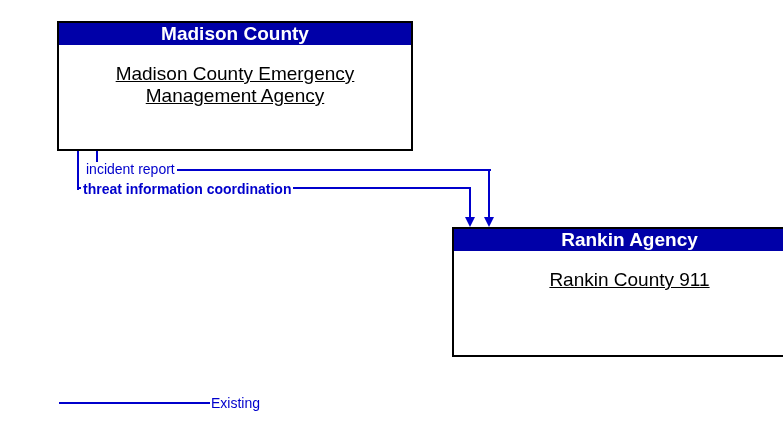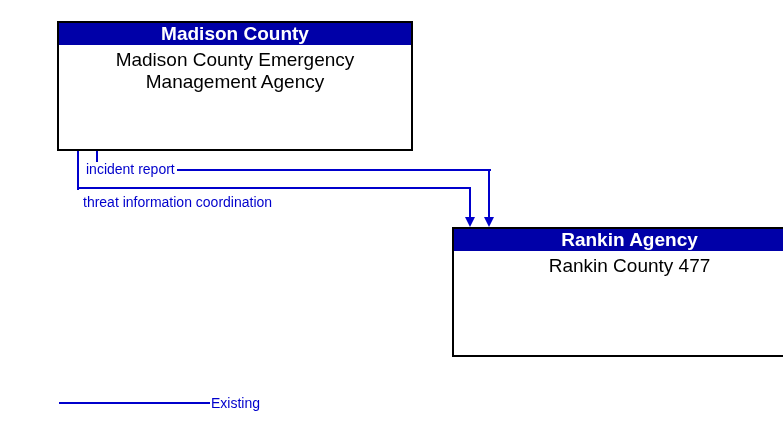--- a/index.html
+++ b/index.html
@@ -30,21 +30,22 @@
     font-weight: bold;
     text-align: center;
     white-space: nowrap;
     overflow: hidden;
   }
   .entity-body {
     color: var(--body-text, #000000);
     font-size: 19px;
     line-height: 22px;
     text-align: center;
-    padding-top: 4px;
+    padding-top: 18px;
+    text-decoration: underline;
   }
   .entity-body .inner {
     max-width: 285px;
     margin: 0 auto;
   }
   .flow-line {
     position: absolute;
     background: var(--flow, #0000cc);
   }
   .flow-label {
@@ -70,41 +71,41 @@
   #flow1-stub  { left: 56px;  top: 151px; width: 2px;   height: 20px; }
   #flow1-h     { left: 56px;  top: 169px; width: 395px; height: 2px;  }
   #flow1-v     { left: 448px; top: 169px; width: 2px;   height: 50px; }
   #flow1-arrow { left: 444px; top: 217px; }
   #flow1-label { left: 44px;  top: 162px; }
 
   #flow2-stub  { left: 37px;  top: 151px; width: 2px;   height: 39px; }
   #flow2-h     { left: 37px;  top: 187px; width: 394px; height: 2px;  }
   #flow2-v     { left: 429px; top: 187px; width: 2px;   height: 32px; }
   #flow2-arrow { left: 425px; top: 217px; }
-  #flow2-label { left: 41px;  top: 195px; }
+  #flow2-label { left: 41px;  top: 182px; font-weight: bold; }
 
   #legend-line  { position:absolute; left: 19px; top: 402px; width: 151px; height: 2px; background: var(--flow, #0000cc); }
   #legend-label { position:absolute; left: 171px; top: 395px; color: var(--flow, #0000cc); font-size: 14px; line-height: 16px; white-space: nowrap; }
 </style>
 </head>
 <body>
 
 <div id="canvas" style="--bg: #ffffff; --header-bg: #0000a8; --header-text: #ffffff; --box-border: #000000; --body-text: #000000; --flow: #0000cc;">
 
   <div class="entity-box" id="madison-box">
     <div class="entity-header">Madison County</div>
     <div class="entity-body">
       <div class="inner">Madison County Emergency Management Agency</div>
     </div>
   </div>
 
   <div class="entity-box" id="rankin-box">
     <div class="entity-header">Rankin Agency</div>
     <div class="entity-body">
-      <div class="inner">Rankin County 477</div>
+      <div class="inner">Rankin County 911</div>
     </div>
   </div>
 
   <div class="flow-line" id="flow1-stub"></div>
   <div class="flow-line" id="flow1-h"></div>
   <div class="flow-line" id="flow1-v"></div>
   <div class="arrow-down" id="flow1-arrow"></div>
   <div class="flow-label" id="flow1-label">incident report</div>
 
   <div class="flow-line" id="flow2-stub"></div>

